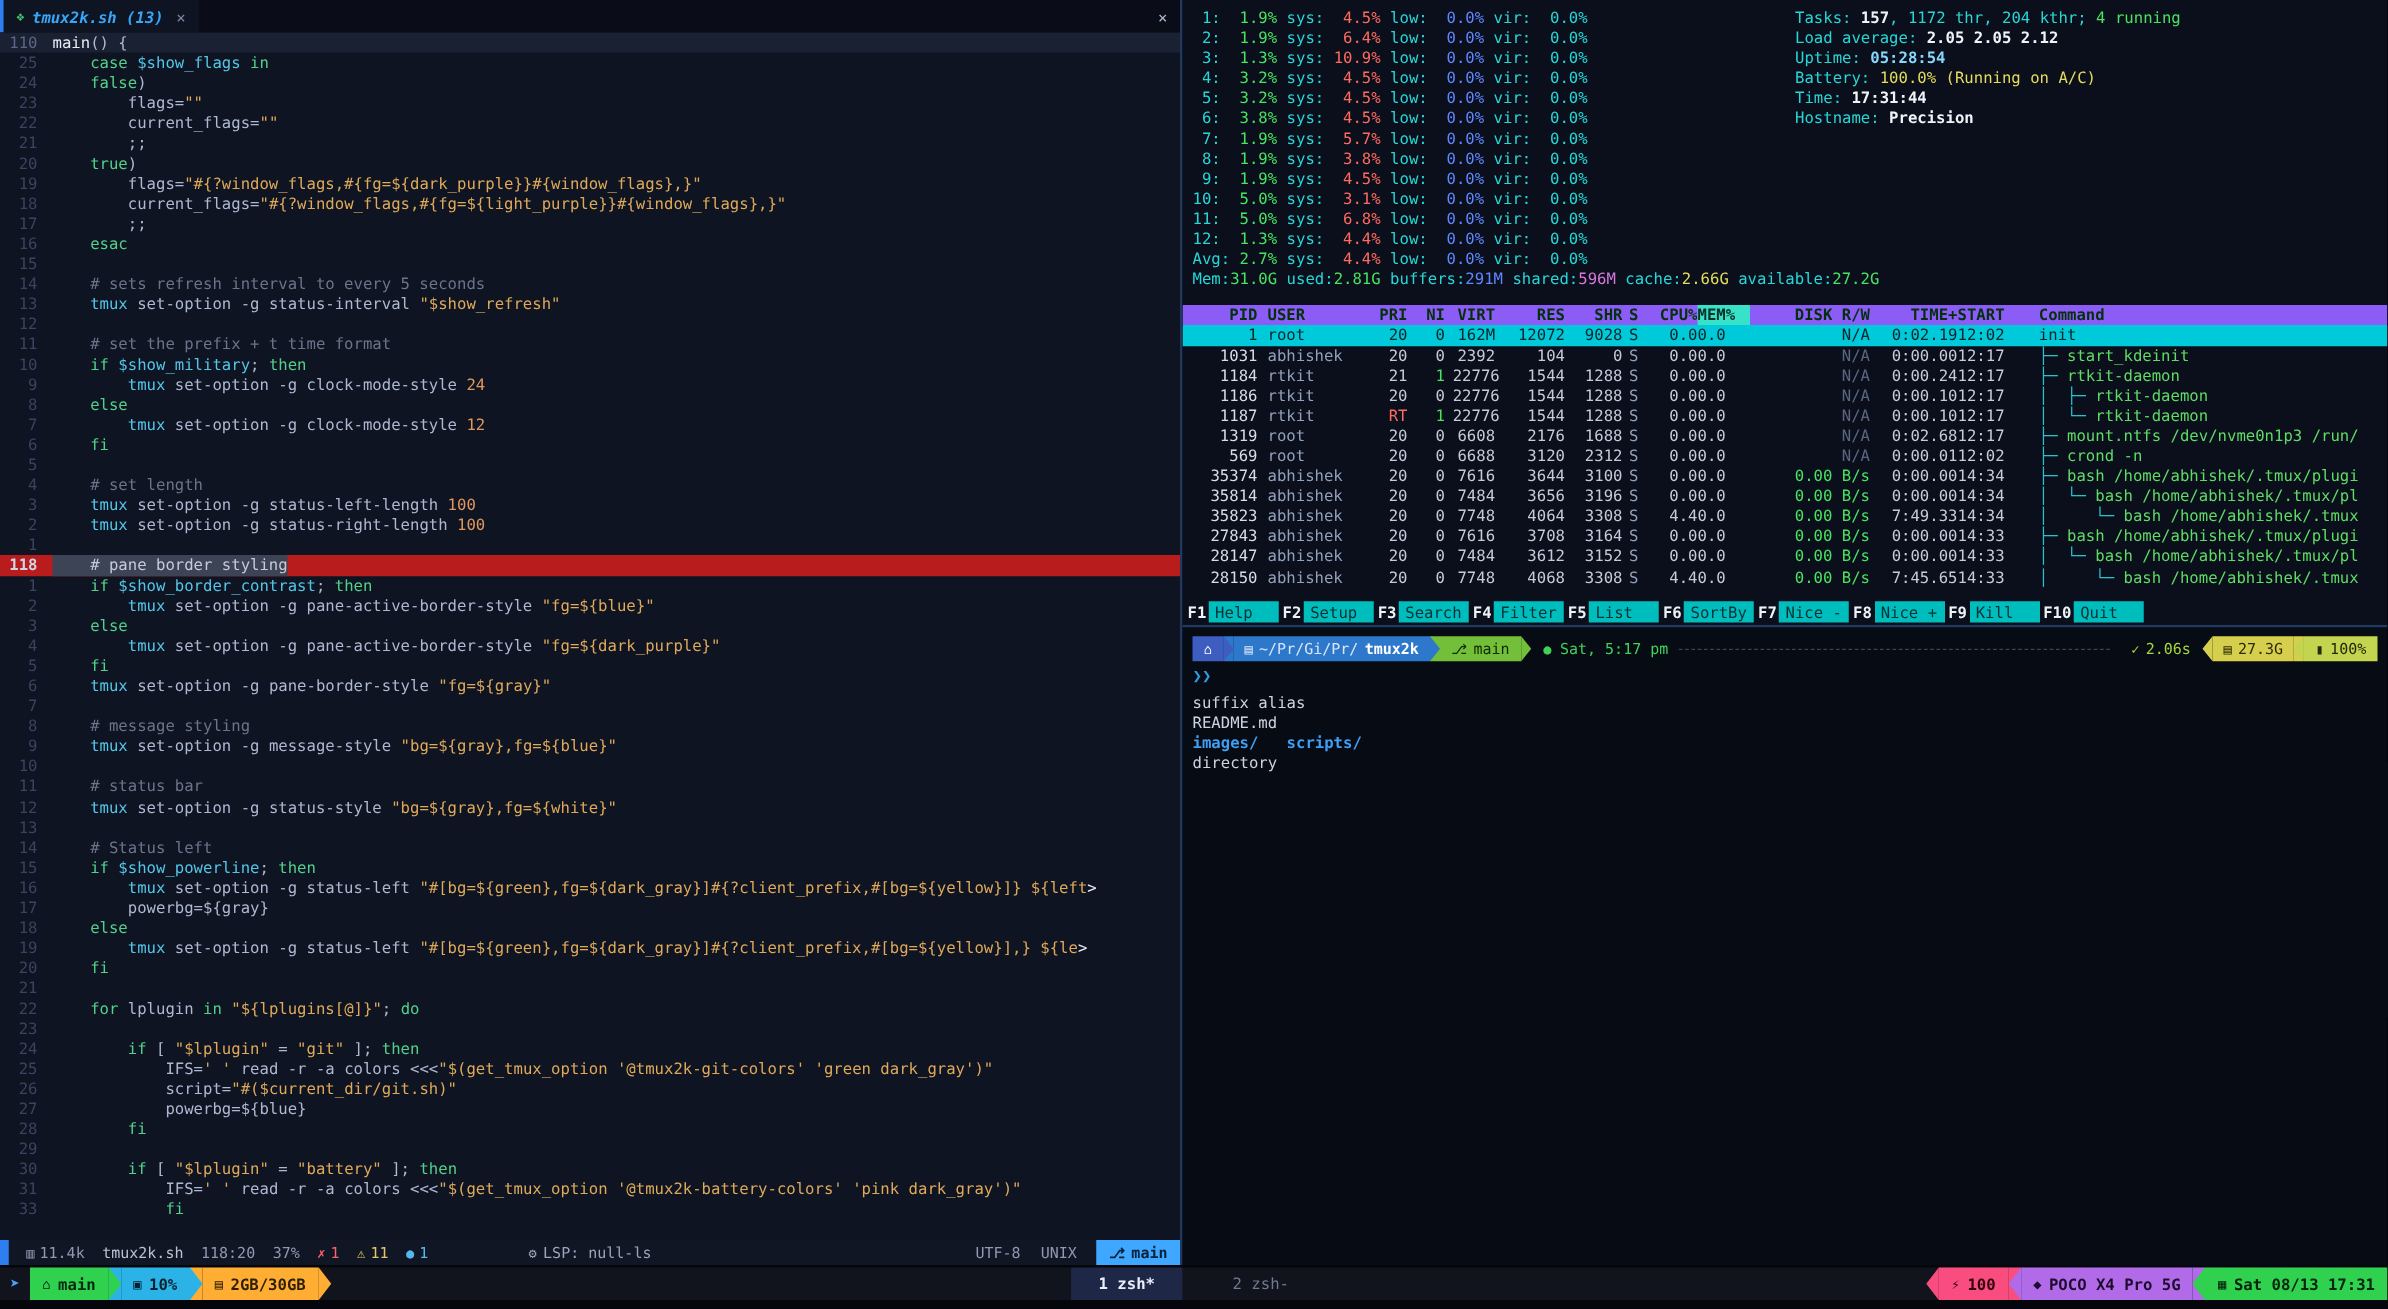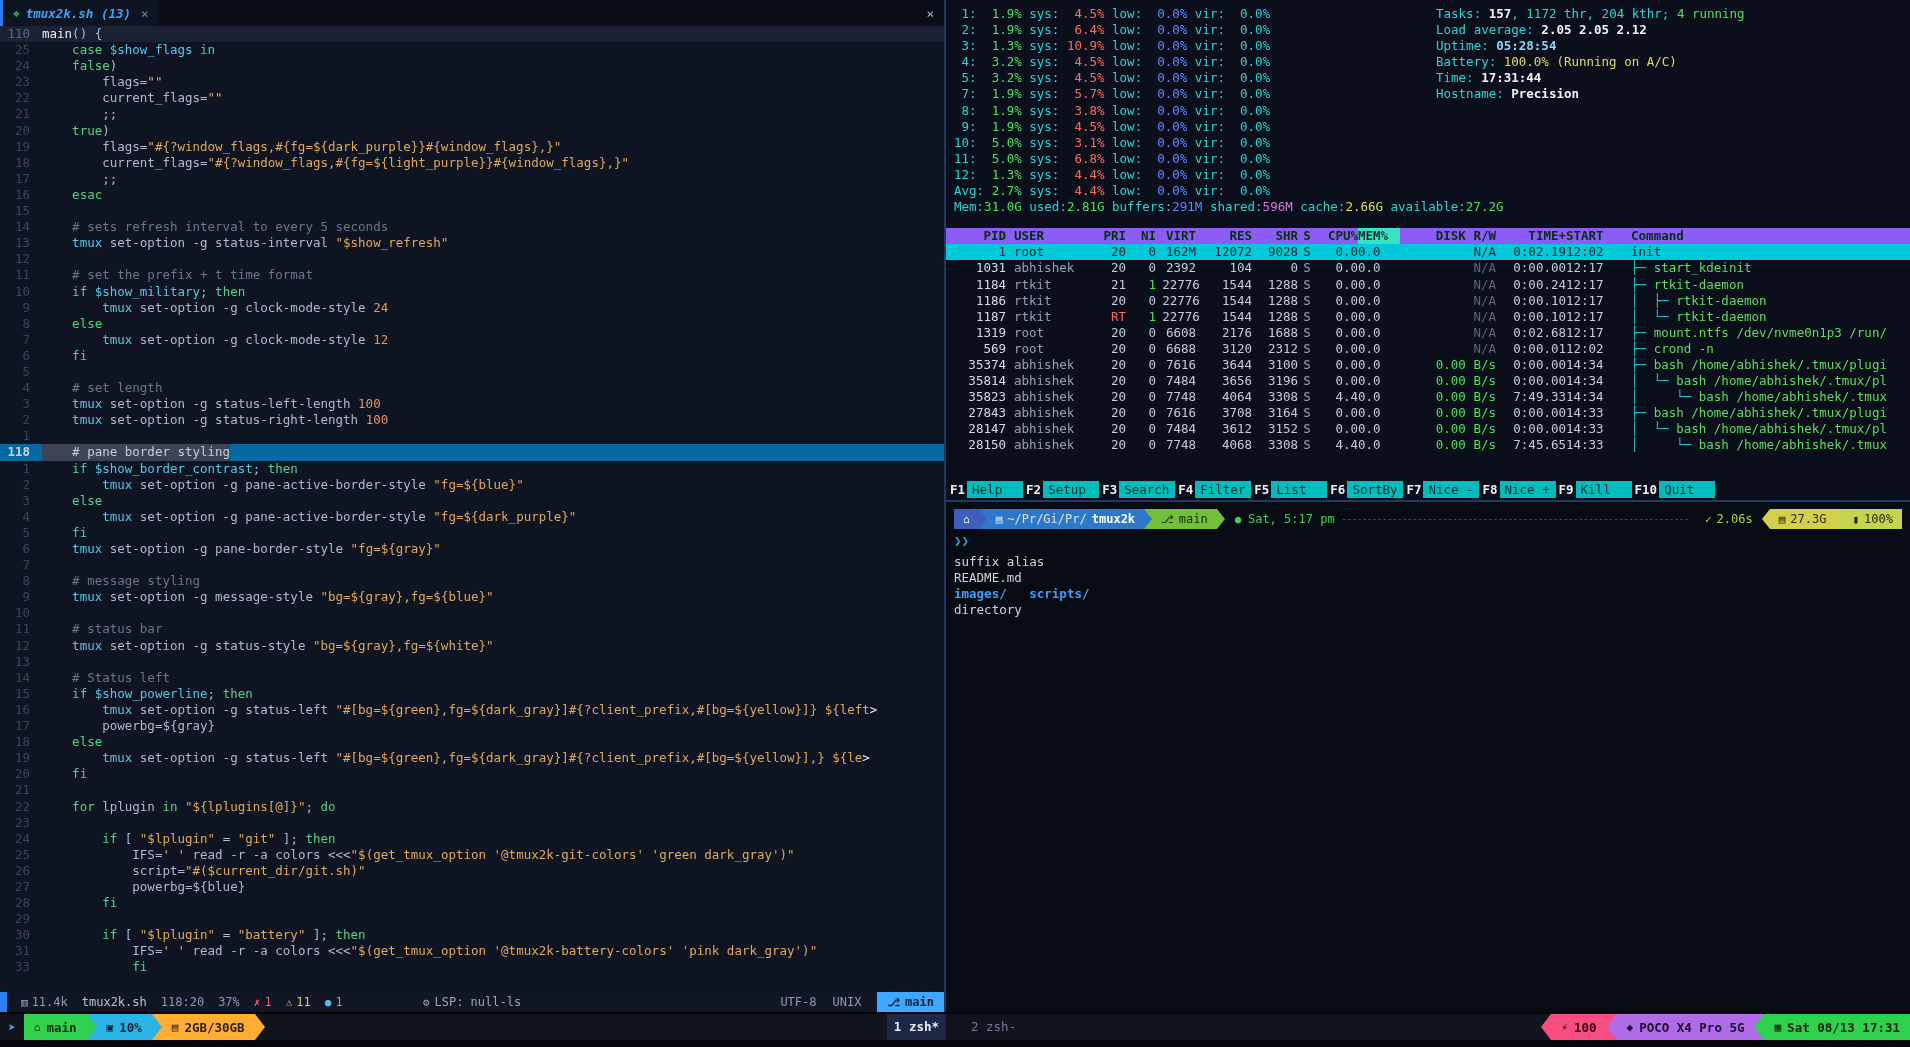--- a/index.html
+++ b/index.html
@@ -16,21 +16,21 @@
   .tab-ic{color:#3fbf6b;font-size:11px}
   .tab-title{color:#38a6f8;font-style:italic;font-weight:bold}
   .tab-close{color:#7c87a0;margin-left:4px}
   .pane-close{margin-left:auto;margin-right:10px;color:#aeb8d0}
   .code{flex:1;overflow:hidden;background:#0e1422;padding-top:0}
   .cline{display:flex;height:16.1px;line-height:16.1px;white-space:pre}
   .lnum{flex:none;width:42px;text-align:right;padding-right:12px;color:#39445f}
   .lnum-cur{color:#cdd5e3;font-weight:bold}
   .ctx{background:#1a2133}
   .ctx .lnum{color:#5a6789}
-  .cur{background:#0369a1}
+  .cur{background:#b91c1c}
   .curtext{background:#3d4455}
   .cur .tk-c{color:#c6cbd8}
   .tk-k{color:#53d18a}
   .tk-v{color:#53c6e8}
   .tk-s{color:#dfa959}
   .tk-c{color:#6b7489}
   .tk-d{color:#e0985c}
   .tk-t{color:#aeb8d0}
   .tk-w{color:#e8edf5}
   .statusline{height:20px;background:#111624;display:flex;align-items:center;font-size:12px;color:#8e99b3;position:relative}
@@ -112,21 +112,21 @@
   .o-d{color:#3f9ff5;font-weight:bold}
 
   
   .tmux-bar{height:26px;margin-top:2px;background:#12141d;display:flex;align-items:center;position:relative}
   .bar-left,.bar-right{display:flex;align-items:center;height:26px}
   .bar-right{margin-left:auto}
   .bar-launcher{color:#4ea1ff;padding:0 8px;font-size:13px}
   .bseg{display:inline-flex;align-items:center;height:26px;padding:0 10px;gap:6px;font-weight:bold}
   .bseg-icon{font-size:11px;font-weight:normal}
   .bar-center{position:absolute;left:50%;transform:translateX(-50%);display:flex;gap:18px;align-items:center;height:26px}
-  .bwin{color:#707a95;padding:0 7px;height:26px;line-height:26px}
+  .bwin{color:#707a95;padding:0 22px;height:26px;line-height:26px}
   .bwin-active{color:#e8eefc;font-weight:bold;background:rgba(90,130,255,0.18)}
 </style>
 </head>
 <body>
 
 <div class="screen">
   <div class="panes">
 
     <div class="editor-pane">
       <div class="tabline">
@@ -237,20 +237,21 @@
 
     <div class="right-col">
       <div class="htop">
         <div class="meters">
           <div id="cpu-meters">
               <div class="hrow"><span class="h-lab"> 1:</span><span class="h-gr">  1.9%</span><span class="h-lab"> sys:</span><span class="h-rd">  4.5%</span><span class="h-lab"> low:</span><span class="h-bl">  0.0%</span><span class="h-lab"> vir:</span><span class="h-cy">  0.0%</span></div>
               <div class="hrow"><span class="h-lab"> 2:</span><span class="h-gr">  1.9%</span><span class="h-lab"> sys:</span><span class="h-rd">  6.4%</span><span class="h-lab"> low:</span><span class="h-bl">  0.0%</span><span class="h-lab"> vir:</span><span class="h-cy">  0.0%</span></div>
               <div class="hrow"><span class="h-lab"> 3:</span><span class="h-gr">  1.3%</span><span class="h-lab"> sys:</span><span class="h-rd"> 10.9%</span><span class="h-lab"> low:</span><span class="h-bl">  0.0%</span><span class="h-lab"> vir:</span><span class="h-cy">  0.0%</span></div>
               <div class="hrow"><span class="h-lab"> 4:</span><span class="h-gr">  3.2%</span><span class="h-lab"> sys:</span><span class="h-rd">  4.5%</span><span class="h-lab"> low:</span><span class="h-bl">  0.0%</span><span class="h-lab"> vir:</span><span class="h-cy">  0.0%</span></div>
               <div class="hrow"><span class="h-lab"> 5:</span><span class="h-gr">  3.2%</span><span class="h-lab"> sys:</span><span class="h-rd">  4.5%</span><span class="h-lab"> low:</span><span class="h-bl">  0.0%</span><span class="h-lab"> vir:</span><span class="h-cy">  0.0%</span></div>
+              <div class="hrow"><span class="h-lab"> 6:</span><span class="h-gr">  3.8%</span><span class="h-lab"> sys:</span><span class="h-rd">  4.5%</span><span class="h-lab"> low:</span><span class="h-bl">  0.0%</span><span class="h-lab"> vir:</span><span class="h-cy">  0.0%</span></div>
               <div class="hrow"><span class="h-lab"> 7:</span><span class="h-gr">  1.9%</span><span class="h-lab"> sys:</span><span class="h-rd">  5.7%</span><span class="h-lab"> low:</span><span class="h-bl">  0.0%</span><span class="h-lab"> vir:</span><span class="h-cy">  0.0%</span></div>
               <div class="hrow"><span class="h-lab"> 8:</span><span class="h-gr">  1.9%</span><span class="h-lab"> sys:</span><span class="h-rd">  3.8%</span><span class="h-lab"> low:</span><span class="h-bl">  0.0%</span><span class="h-lab"> vir:</span><span class="h-cy">  0.0%</span></div>
               <div class="hrow"><span class="h-lab"> 9:</span><span class="h-gr">  1.9%</span><span class="h-lab"> sys:</span><span class="h-rd">  4.5%</span><span class="h-lab"> low:</span><span class="h-bl">  0.0%</span><span class="h-lab"> vir:</span><span class="h-cy">  0.0%</span></div>
               <div class="hrow"><span class="h-lab">10:</span><span class="h-gr">  5.0%</span><span class="h-lab"> sys:</span><span class="h-rd">  3.1%</span><span class="h-lab"> low:</span><span class="h-bl">  0.0%</span><span class="h-lab"> vir:</span><span class="h-cy">  0.0%</span></div>
               <div class="hrow"><span class="h-lab">11:</span><span class="h-gr">  5.0%</span><span class="h-lab"> sys:</span><span class="h-rd">  6.8%</span><span class="h-lab"> low:</span><span class="h-bl">  0.0%</span><span class="h-lab"> vir:</span><span class="h-cy">  0.0%</span></div>
               <div class="hrow"><span class="h-lab">12:</span><span class="h-gr">  1.3%</span><span class="h-lab"> sys:</span><span class="h-rd">  4.4%</span><span class="h-lab"> low:</span><span class="h-bl">  0.0%</span><span class="h-lab"> vir:</span><span class="h-cy">  0.0%</span></div>
               <div class="hrow"><span class="h-lab">Avg:</span><span class="h-gr"> 2.7%</span><span class="h-lab"> sys:</span><span class="h-rd">  4.4%</span><span class="h-lab"> low:</span><span class="h-bl">  0.0%</span><span class="h-lab"> vir:</span><span class="h-cy">  0.0%</span></div>
               <div class="hrow"><span class="h-lab">Mem:</span><span class="h-gr">31.0G</span><span class="h-lab"> used:</span><span class="h-gr">2.81G</span><span class="h-lab"> buffers:</span><span class="h-bl">291M</span><span class="h-lab"> shared:</span><span class="h-mg">596M</span><span class="h-lab"> cache:</span><span class="h-yl">2.66G</span><span class="h-lab"> available:</span><span class="h-gr">27.2G</span></div>
             </div>
           <div class="meters-right" id="info-meters">

